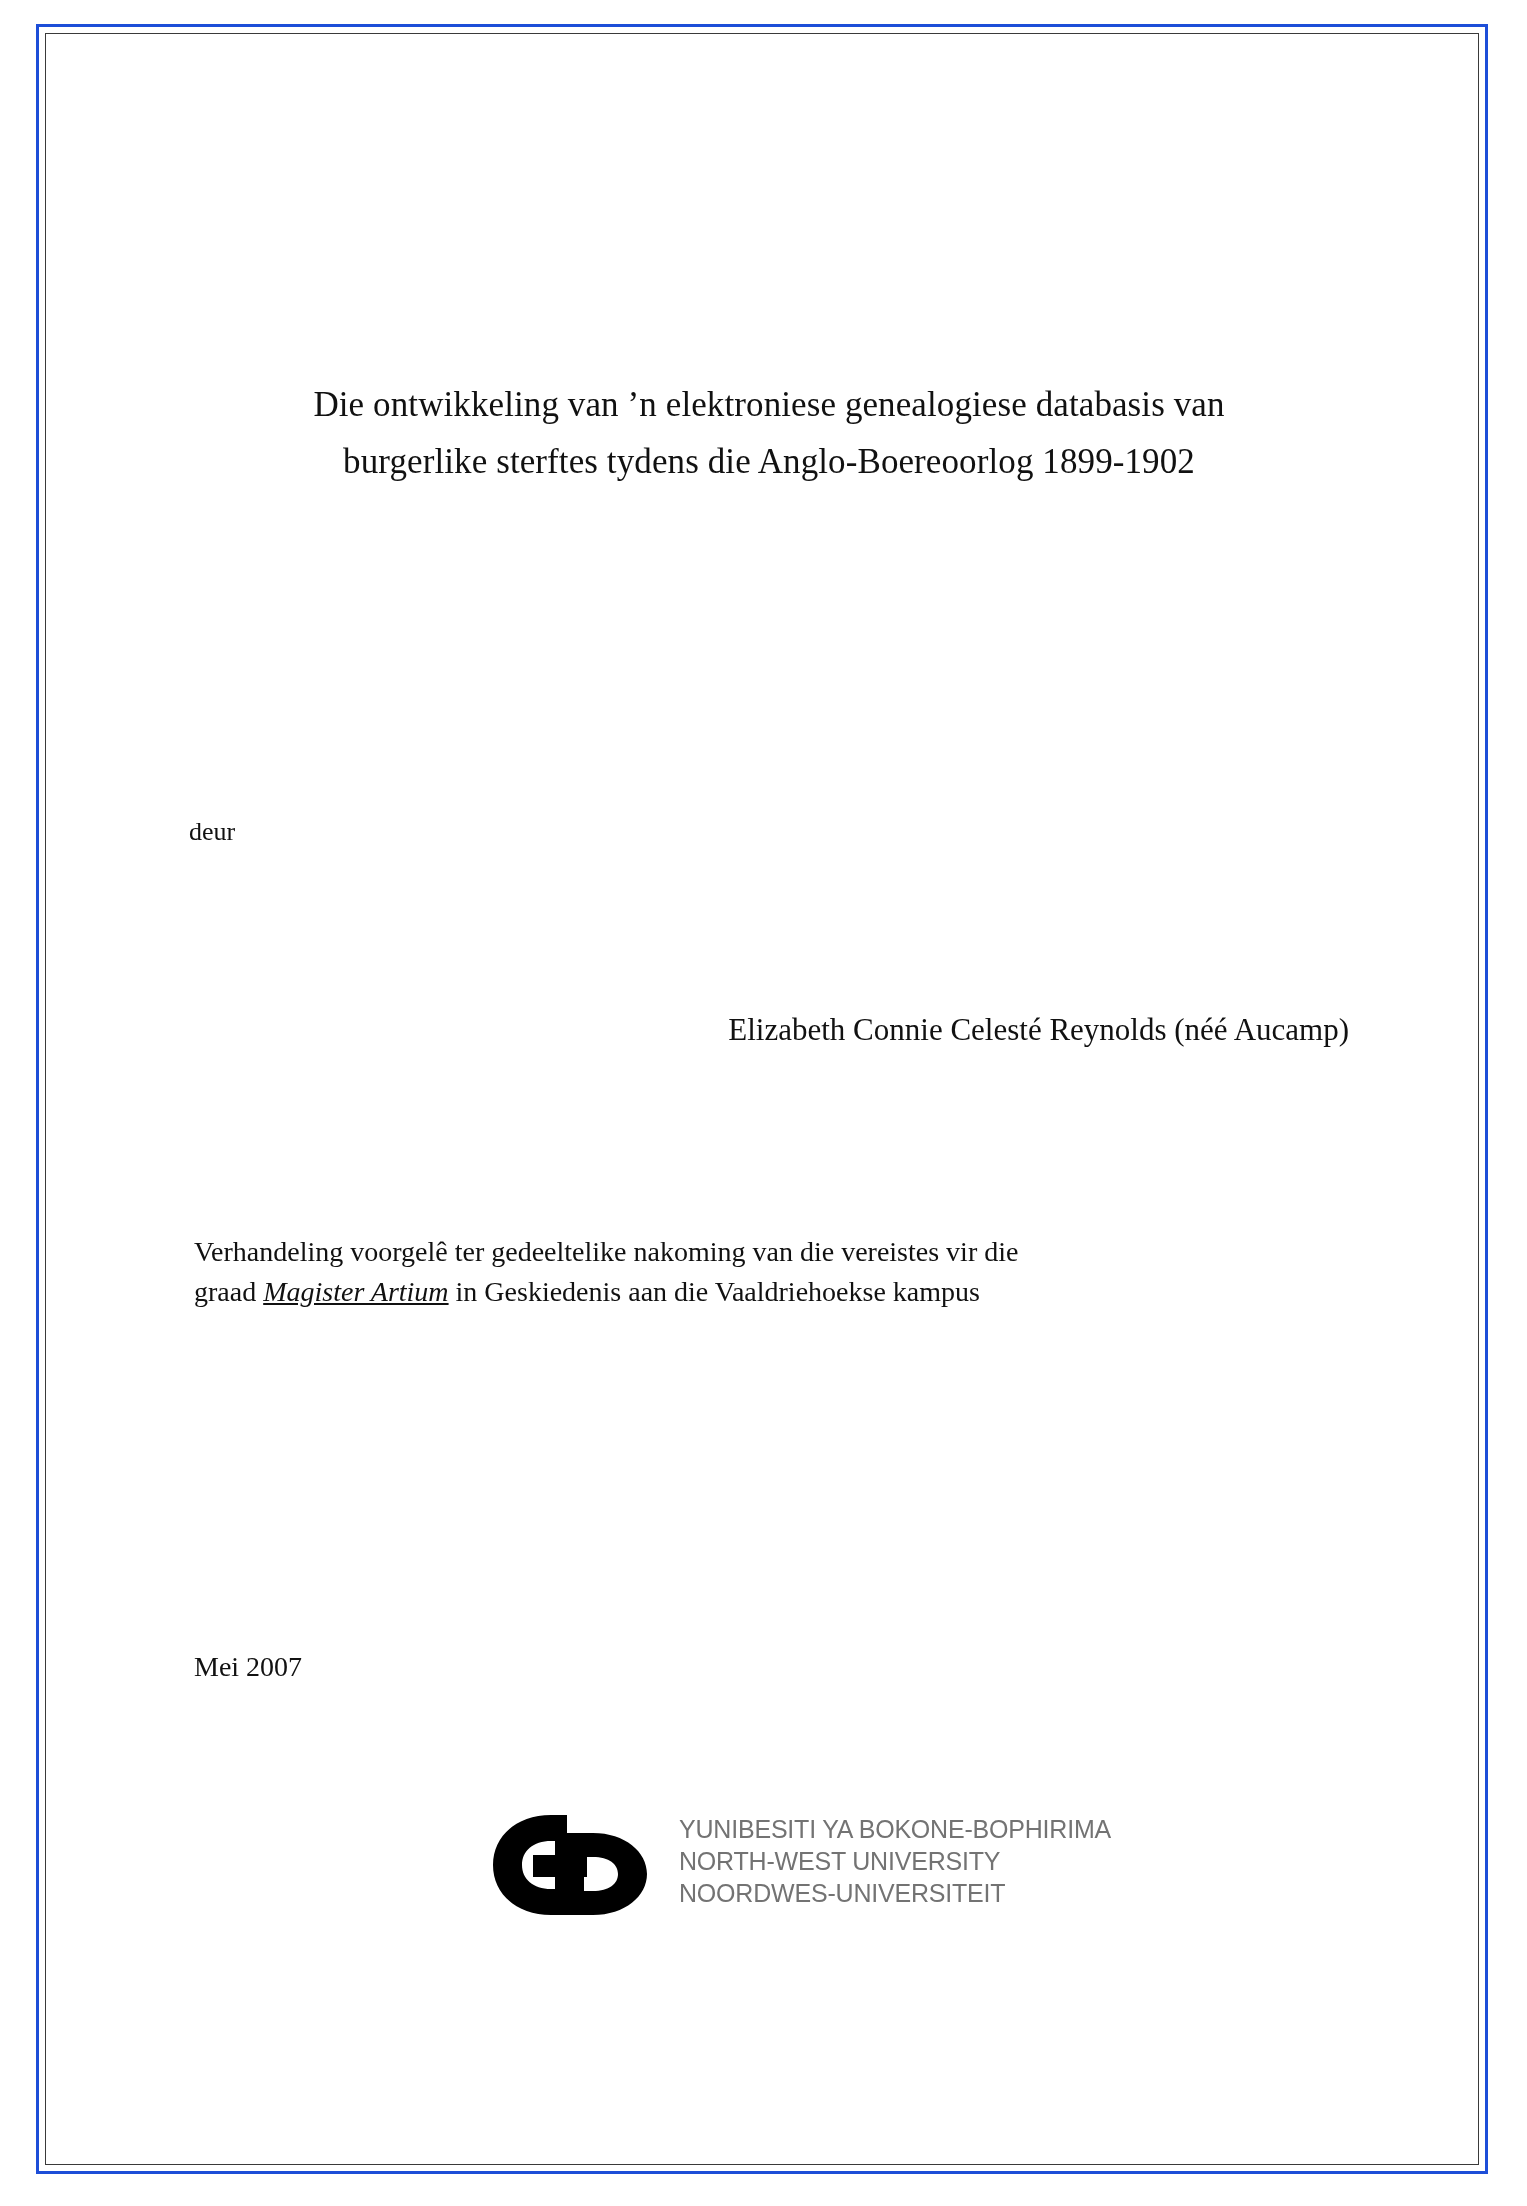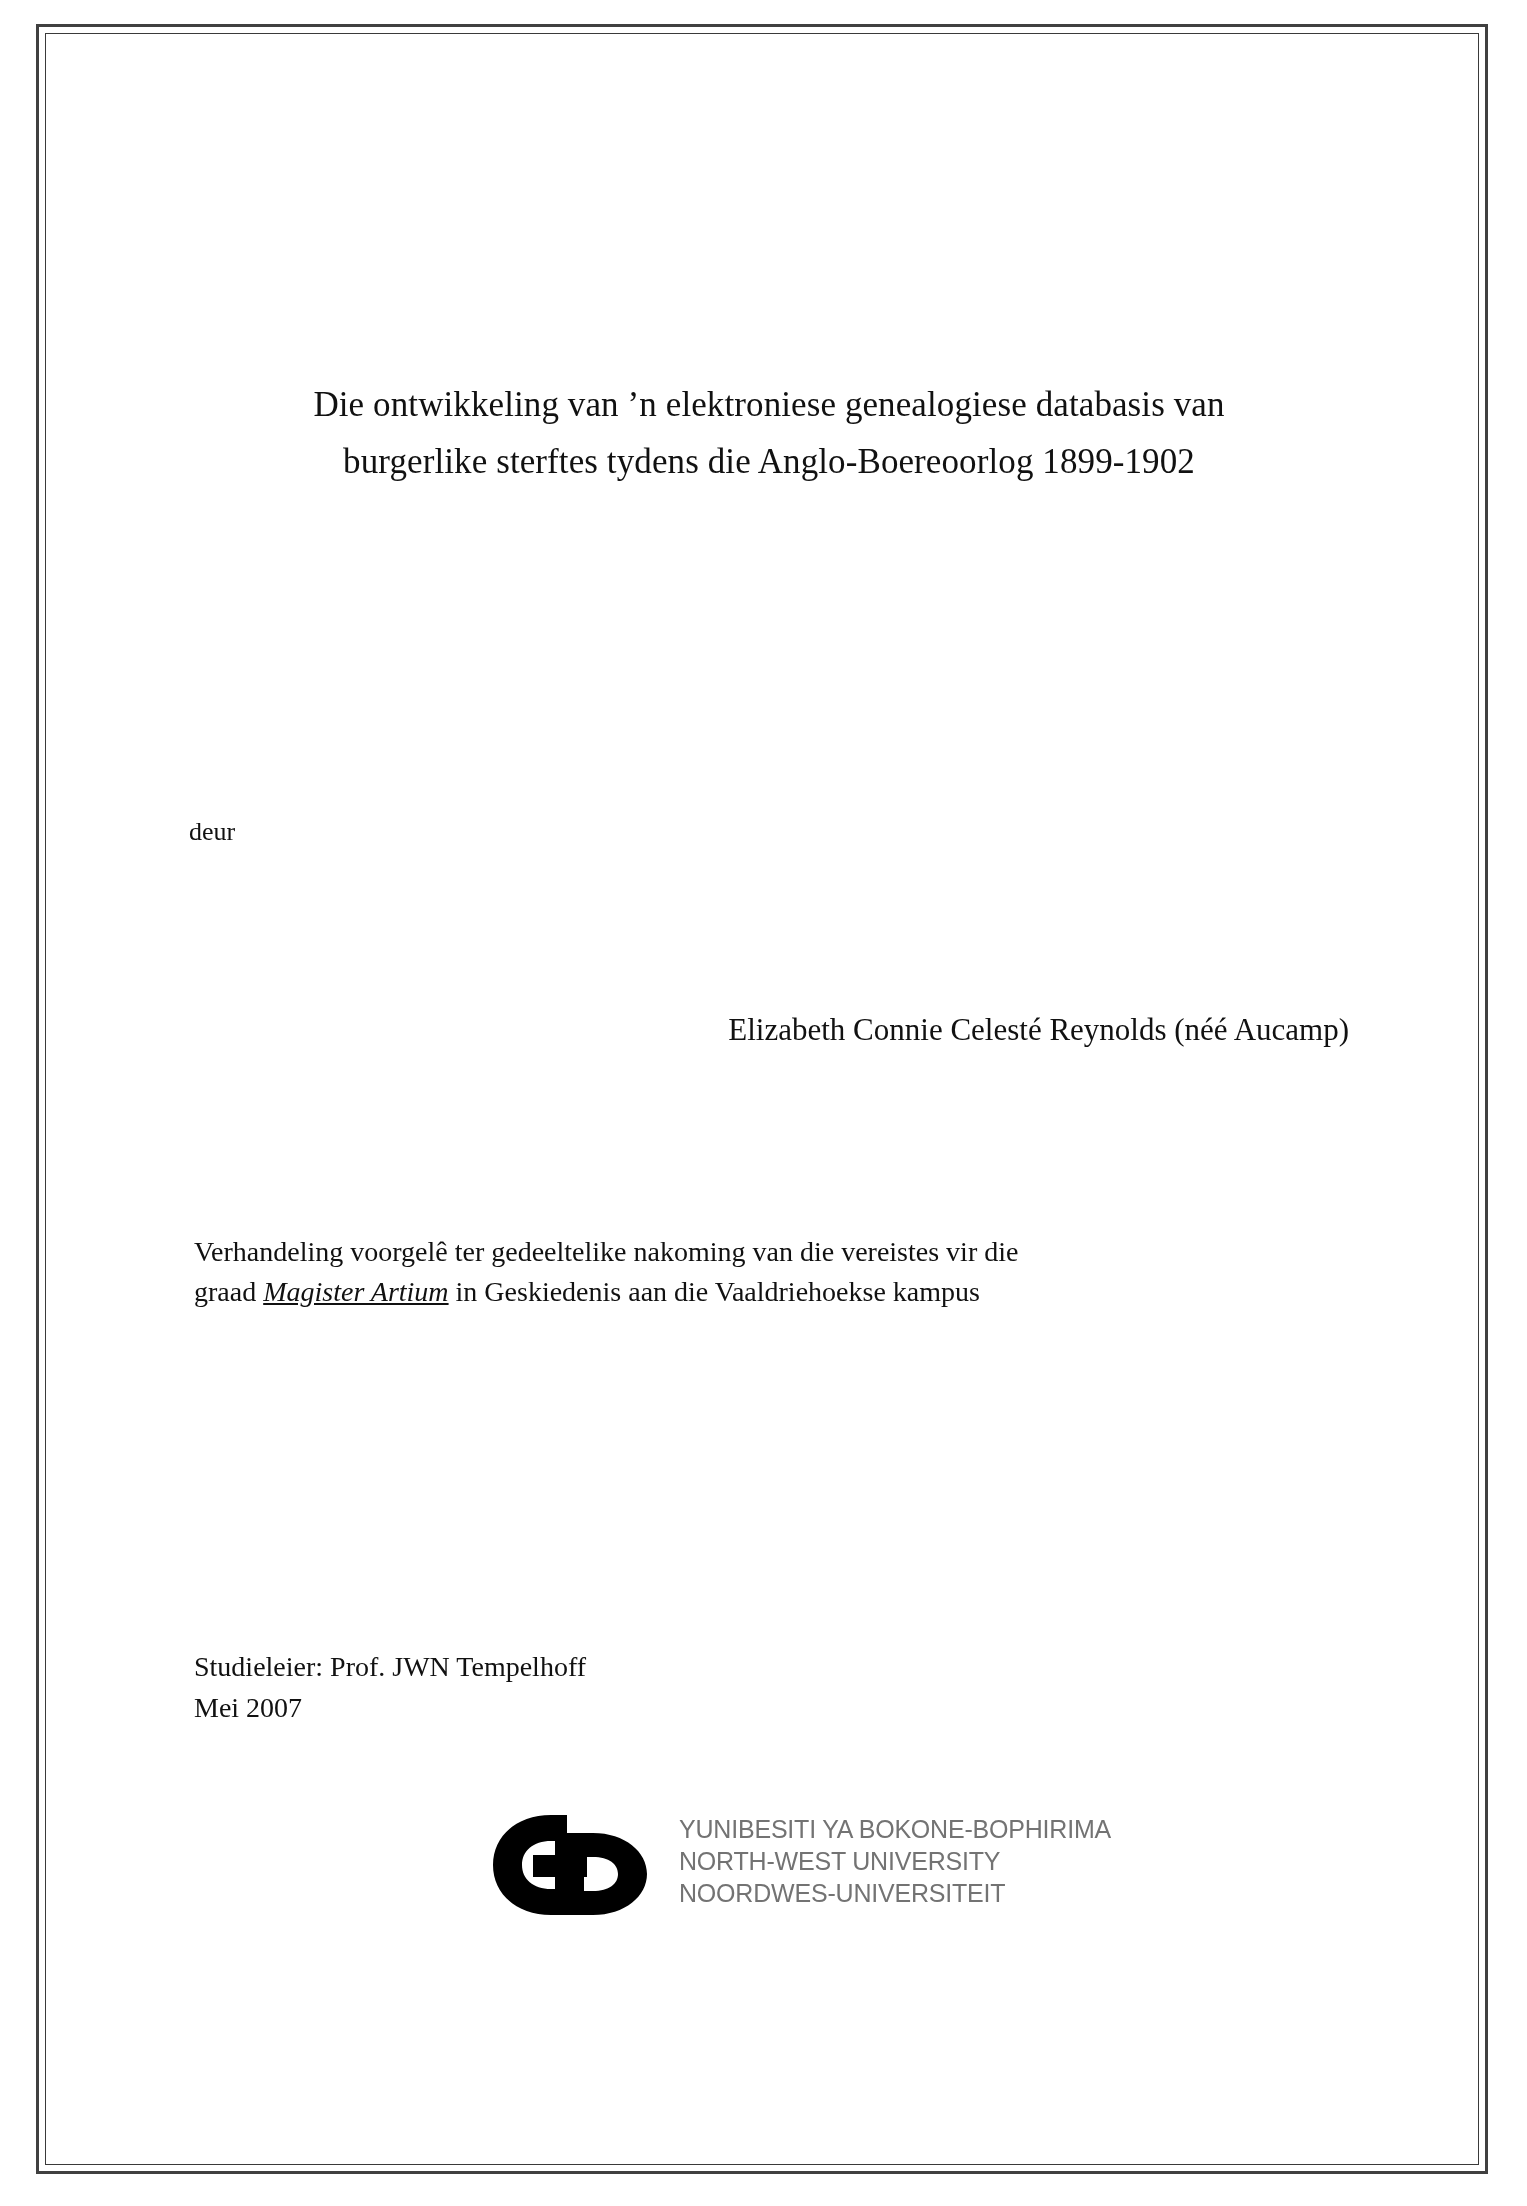--- a/index.html
+++ b/index.html
@@ -26,21 +26,21 @@
     background: #ffffff;
   }
 
   
   .page-frame {
     position: absolute;
     left: 36px;
     top: 24px;
     width: 1452px;
     height: 2150px;
-    border: 3px solid #404040;
+    border: 3px solid #1d4ed8;
     box-sizing: border-box;
     background: #ffffff;
   }
   .page-frame-inner {
     position: absolute;
     left: 6px;
     top: 6px;
     right: 6px;
     bottom: 6px;
     border: 1px solid #3a3a3a;
@@ -167,21 +167,20 @@
       <div class="byline-label">deur</div>
 
       <div class="author">Elizabeth Connie Celesté Reynolds (néé Aucamp)</div>
 
       <div class="statement">
         <div class="just">Verhandeling voorgelê ter gedeeltelike nakoming van die vereistes vir die</div>
         <div class="nojust"><span>graad </span><em>Magister Artium</em><span> in Geskiedenis aan die Vaaldriehoekse kampus</span></div>
       </div>
 
       <div class="supervisor-block">
-        <div>Studieleier: Prof. JWN Tempelhoff</div>
         <div>Mei 2007</div>
       </div>
 
       <div class="logo-block">
         <div class="logo-mark">
           <svg viewBox="0 0 175 108" width="175" height="108" aria-hidden="true">
 
             <path d="M62 4 C28 4 4 25 4 54 C4 83 28 104 62 104 L78 104 L78 78 L62 78 C44 78 33 68 33 54 C33 40 44 30 62 30 L78 30 L78 4 Z" fill="#000000"></path>
 
             <path d="M66 22 L66 104 L104 104 C136 104 158 85 158 63 C158 41 136 22 104 22 Z M95 46 L104 46 C120 46 129 53 129 63 C129 73 120 80 104 80 L95 80 Z" fill="#000000"></path>

